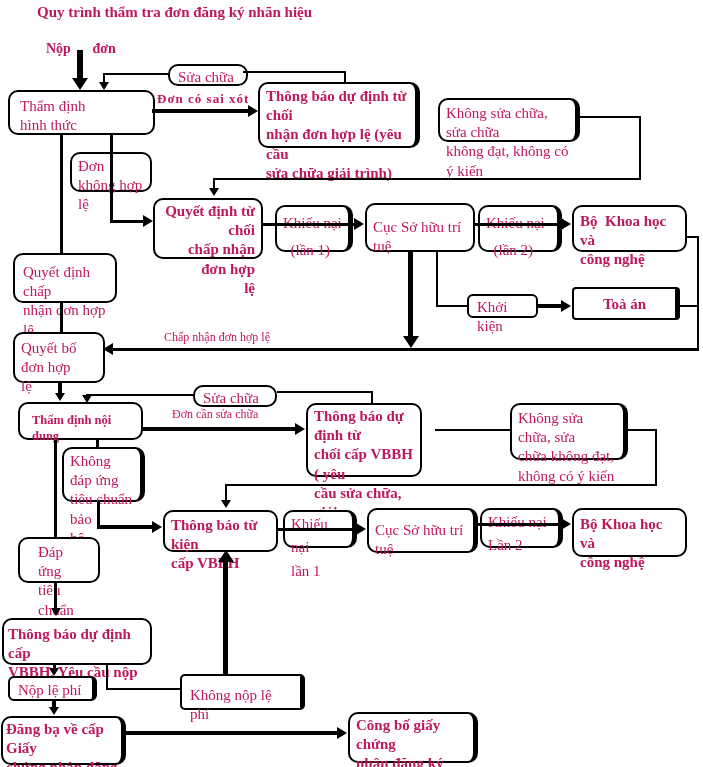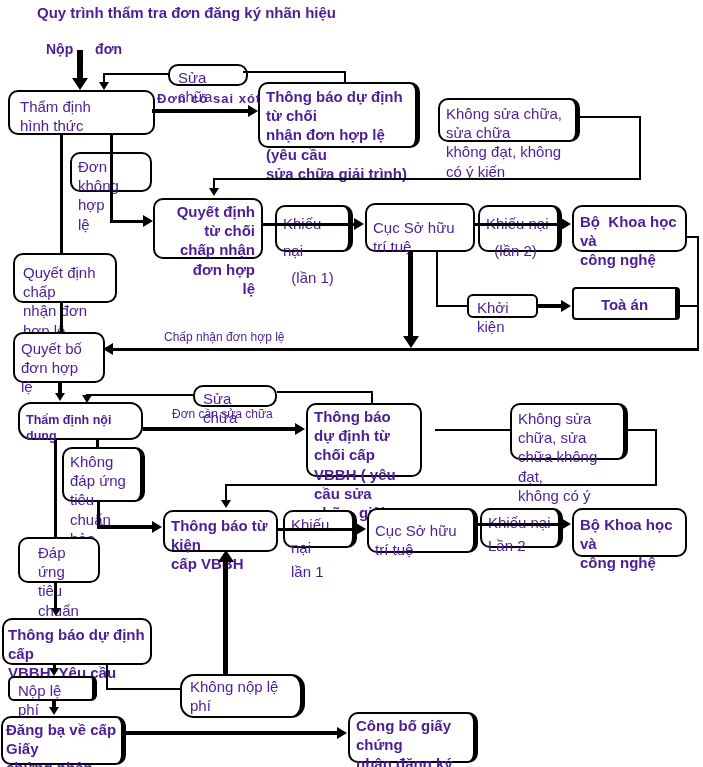--- a/index.html
+++ b/index.html
@@ -1,17 +1,17 @@
 <!DOCTYPE html>
 <html><head>
 <meta charset="utf-8">
 <style>
   html,body{margin:0;padding:0;background:#fff;}
   #canvas{position:relative;width:703px;height:767px;background:#ffffff;
-          font-family:Liberation Sans, sans-serif;color:#4c1d95;overflow:hidden;}
+          font-family:Liberation Serif, serif;color:#be185d;overflow:hidden;}
   .title{position:absolute;font-size:15px;font-weight:bold;white-space:nowrap;}
   .node{position:absolute;background:#fff;border:2px solid #000;border-radius:10px;
         box-sizing:border-box;font-size:15px;line-height:1.28;padding:3px 6px;
         white-space:pre-line;z-index:1;}
   .node>span{position:relative;z-index:4;display:block;}
   .bold{font-weight:bold;}
   .shadow{border-right-width:5px;}
   .lbl{position:absolute;font-size:12px;white-space:nowrap;z-index:2;}
   .hl,.vl{position:absolute;background:#000;z-index:2;}
   .arr{position:absolute;width:0;height:0;z-index:3;}
@@ -52,21 +52,21 @@
 &nbsp;&nbsp;(lần 2)</span></div>
   <div class="node bold" style="left:572px;top:205px;width:115px;height:47px;padding:5px 6px;"><span>Bộ&nbsp; Khoa học và
 công nghệ</span></div>
   <div class="node" style="left:13px;top:253px;width:104px;height:50px;padding:8px 8px;"><span>Quyết định chấp
 nhận đơn hợp lệ</span></div>
   <div class="node" style="left:467px;top:294px;width:71px;height:24px;padding:2px 8px;border-radius:6px;"><span>Khởi kiện</span></div>
   <div class="node bold shadow" style="left:572px;top:287px;width:108px;height:33px;text-align:center;padding-top:6px;border-radius:4px;"><span>Toà án</span></div>
   <div class="node" style="left:13px;top:332px;width:92px;height:51px;padding:5px 6px;"><span>Quyết bố đơn hợp
 lệ</span></div>
   <div class="node" style="left:193px;top:385px;width:84px;height:22px;padding:2px 8px;"><span>Sửa chữa</span></div>
-  <div class="node bold" style="left:18px;top:402px;width:125px;height:38px;padding:8px 6px;font-size:12.5px;border-radius:13px;"><span>Thẩm định nội dung</span></div>
+  <div class="node bold" style="left:18px;top:402px;width:125px;height:38px;padding:8px 12px;font-size:12.5px;"><span>Thẩm định nội dung</span></div>
   <div class="node bold" style="left:306px;top:403px;width:116px;height:74px;padding:2px 6px;"><span>Thông báo dự định từ
 chối cấp VBBH ( yêu
 cầu sửa chữa, giải
 trình)</span></div>
   <div class="node shadow" style="left:510px;top:403px;width:118px;height:57px;padding:4px 6px;"><span>Không sửa chữa, sửa
 chữa không đạt,
 không có ý kiến</span></div>
   <div class="node shadow" style="left:62px;top:447px;width:83px;height:55px;padding:3px 6px;"><span>Không đáp ứng
 tiêu chuẩn bảo
 hộ</span></div>
@@ -77,21 +77,21 @@
   <div class="node shadow" style="left:367px;top:508px;width:111px;height:45px;padding-top:11px;"><span>Cục Sở hữu trí tuệ</span></div>
   <div class="node shadow" style="left:480px;top:508px;width:83px;height:40px;line-height:1.55;padding:1px 6px;"><span>Khiếu nại
 Lần 2</span></div>
   <div class="node bold" style="left:572px;top:508px;width:115px;height:49px;padding:5px 6px;"><span>Bộ Khoa học và
 công nghệ</span></div>
   <div class="node" style="left:18px;top:537px;width:82px;height:46px;padding:4px 18px;"><span>Đáp ứng tiêu
 chuẩn bảo hộ</span></div>
   <div class="node bold" style="left:2px;top:618px;width:150px;height:47px;padding:5px 4px;"><span>Thông báo dự định cấp
 VBBH, Yêu cầu nộp lệ phí</span></div>
   <div class="node shadow" style="left:8px;top:676px;width:89px;height:25px;padding:3px 8px;border-radius:6px;"><span>Nộp lệ phí</span></div>
-  <div class="node shadow" style="left:180px;top:674px;width:125px;height:44px;padding:1px 8px;border-radius:14px;"><span>Không nộp lệ phí</span></div>
+  <div class="node shadow" style="left:180px;top:674px;width:125px;height:36px;padding:10px 8px;border-radius:5px;"><span>Không nộp lệ phí</span></div>
   <div class="node bold shadow" style="left:348px;top:712px;width:130px;height:51px;padding:2px 6px;"><span>Công bố giấy chứng
 nhận đăng ký nhãn
 hiệu</span></div>
   <div class="node bold shadow" style="left:1px;top:716px;width:125px;height:49px;padding:2px 3px;"><span>Đăng bạ về cấp Giấy
 chứng nhận đăng ký
 nhãn hiệu</span></div>
 
   <div class="vl" style="left:77px;top:50px;width:6px;height:28px;"></div>
   <div class="arr a-d big" style="left:72px;top:78px;"></div>
 

